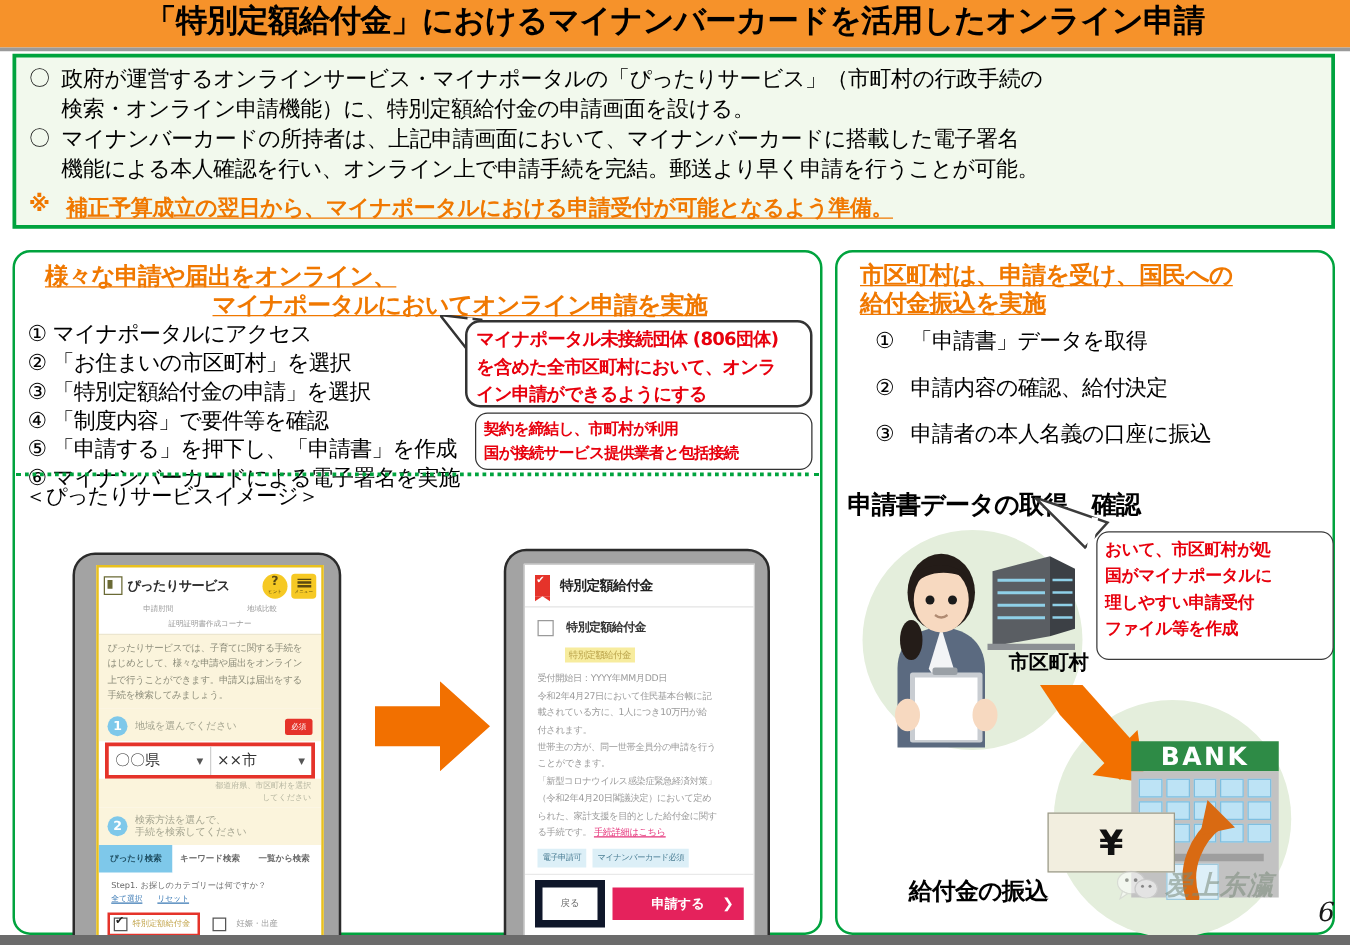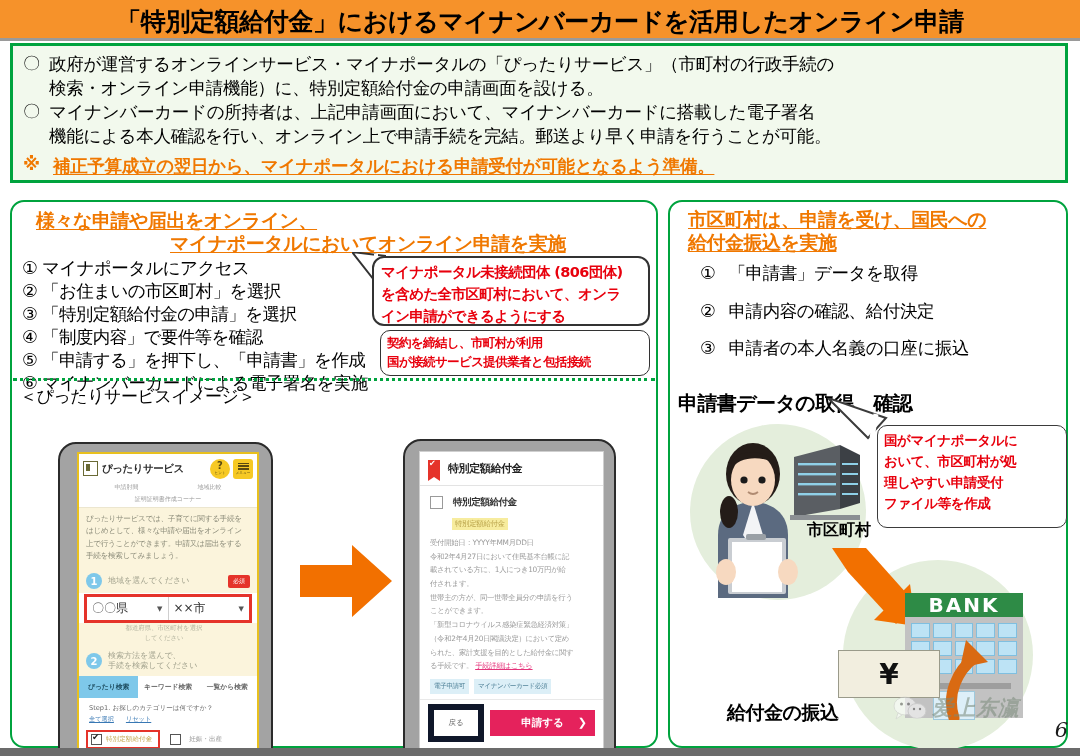--- a/index.html
+++ b/index.html
@@ -20,21 +20,21 @@
   }
 
   
   .title-bar {
     position: absolute;
     left: 0; top: 0;
     width: 1080px;
     height: 38px;
     background: #F6922A;
     display: flex;
-    align-items: flex-end;
+    align-items: flex-start;
     justify-content: center;
   }
   .title-bar .title-text {
     color: #000000;
     font-size: 25px;
     font-weight: bold;
     letter-spacing: -0.4px;
     white-space: nowrap;
   }
   .title-underline {
@@ -312,21 +312,21 @@
   .pa-sel {
     flex: 1 1 50%;
     display: flex; align-items: center; justify-content: space-between;
     padding: 3px 5px;
     font-size: 12px; color: #333;
     border-right: 1px solid #cfcfcf;
   }
   .pa-sel:last-child { border-right: none; }
   .pa-caret { font-size: 7px; color: #555; }
   .pa-hint {
-    background: #FBF4DC; text-align: center;
+    background: #FBF4DC; text-align: right;
     font-size: 6.4px; color: #b5b5a0; padding: 1px 8px 3px 0; line-height: 1.5;
   }
   .pa-step2 {
     background: #FBF4DC;
     display: flex; align-items: center; padding: 5px 7px;
   }
   .pa-tabs { display: flex; }
   .pa-tab {
     flex: 1 1 33%;
     font-size: 6.8px; font-weight: bold;
@@ -799,22 +799,22 @@
     <ellipse cx="28" cy="132" rx="10" ry="13" fill="#f7d9c0"></ellipse>
     <ellipse cx="90" cy="132" rx="10" ry="13" fill="#f7d9c0"></ellipse>
   </svg>
 
   <svg class="ill-tail" viewBox="0 0 60 42">
     <polygon points="0,0 58,20 40,40" fill="#ffffff" stroke="#3b3b3b" stroke-width="2"></polygon>
     <line x1="48" y1="16" x2="44" y2="40" stroke="#ffffff" stroke-width="5"></line>
   </svg>
 
   <div class="ill-callout">
+    <div class="cl">おいて、市区町村が処</div>
     <div class="cl">国がマイナポータルに</div>
-    <div class="cl">おいて、市区町村が処</div>
     <div class="cl">理しやすい申請受付</div>
     <div class="cl">ファイル等を作成</div>
   </div>
 
   <div class="ill-city-label">市区町村</div>
 
   <svg style="position:absolute;left:826px;top:548px;width:90px;height:80px;" viewBox="0 0 90 80">
     <polygon points="6,0 40,0 40,0 90,56 70,76 22,24" fill="#F27000"></polygon>
     <polygon points="84,36 90,78 48,72" fill="#F27000"></polygon>
   </svg>

